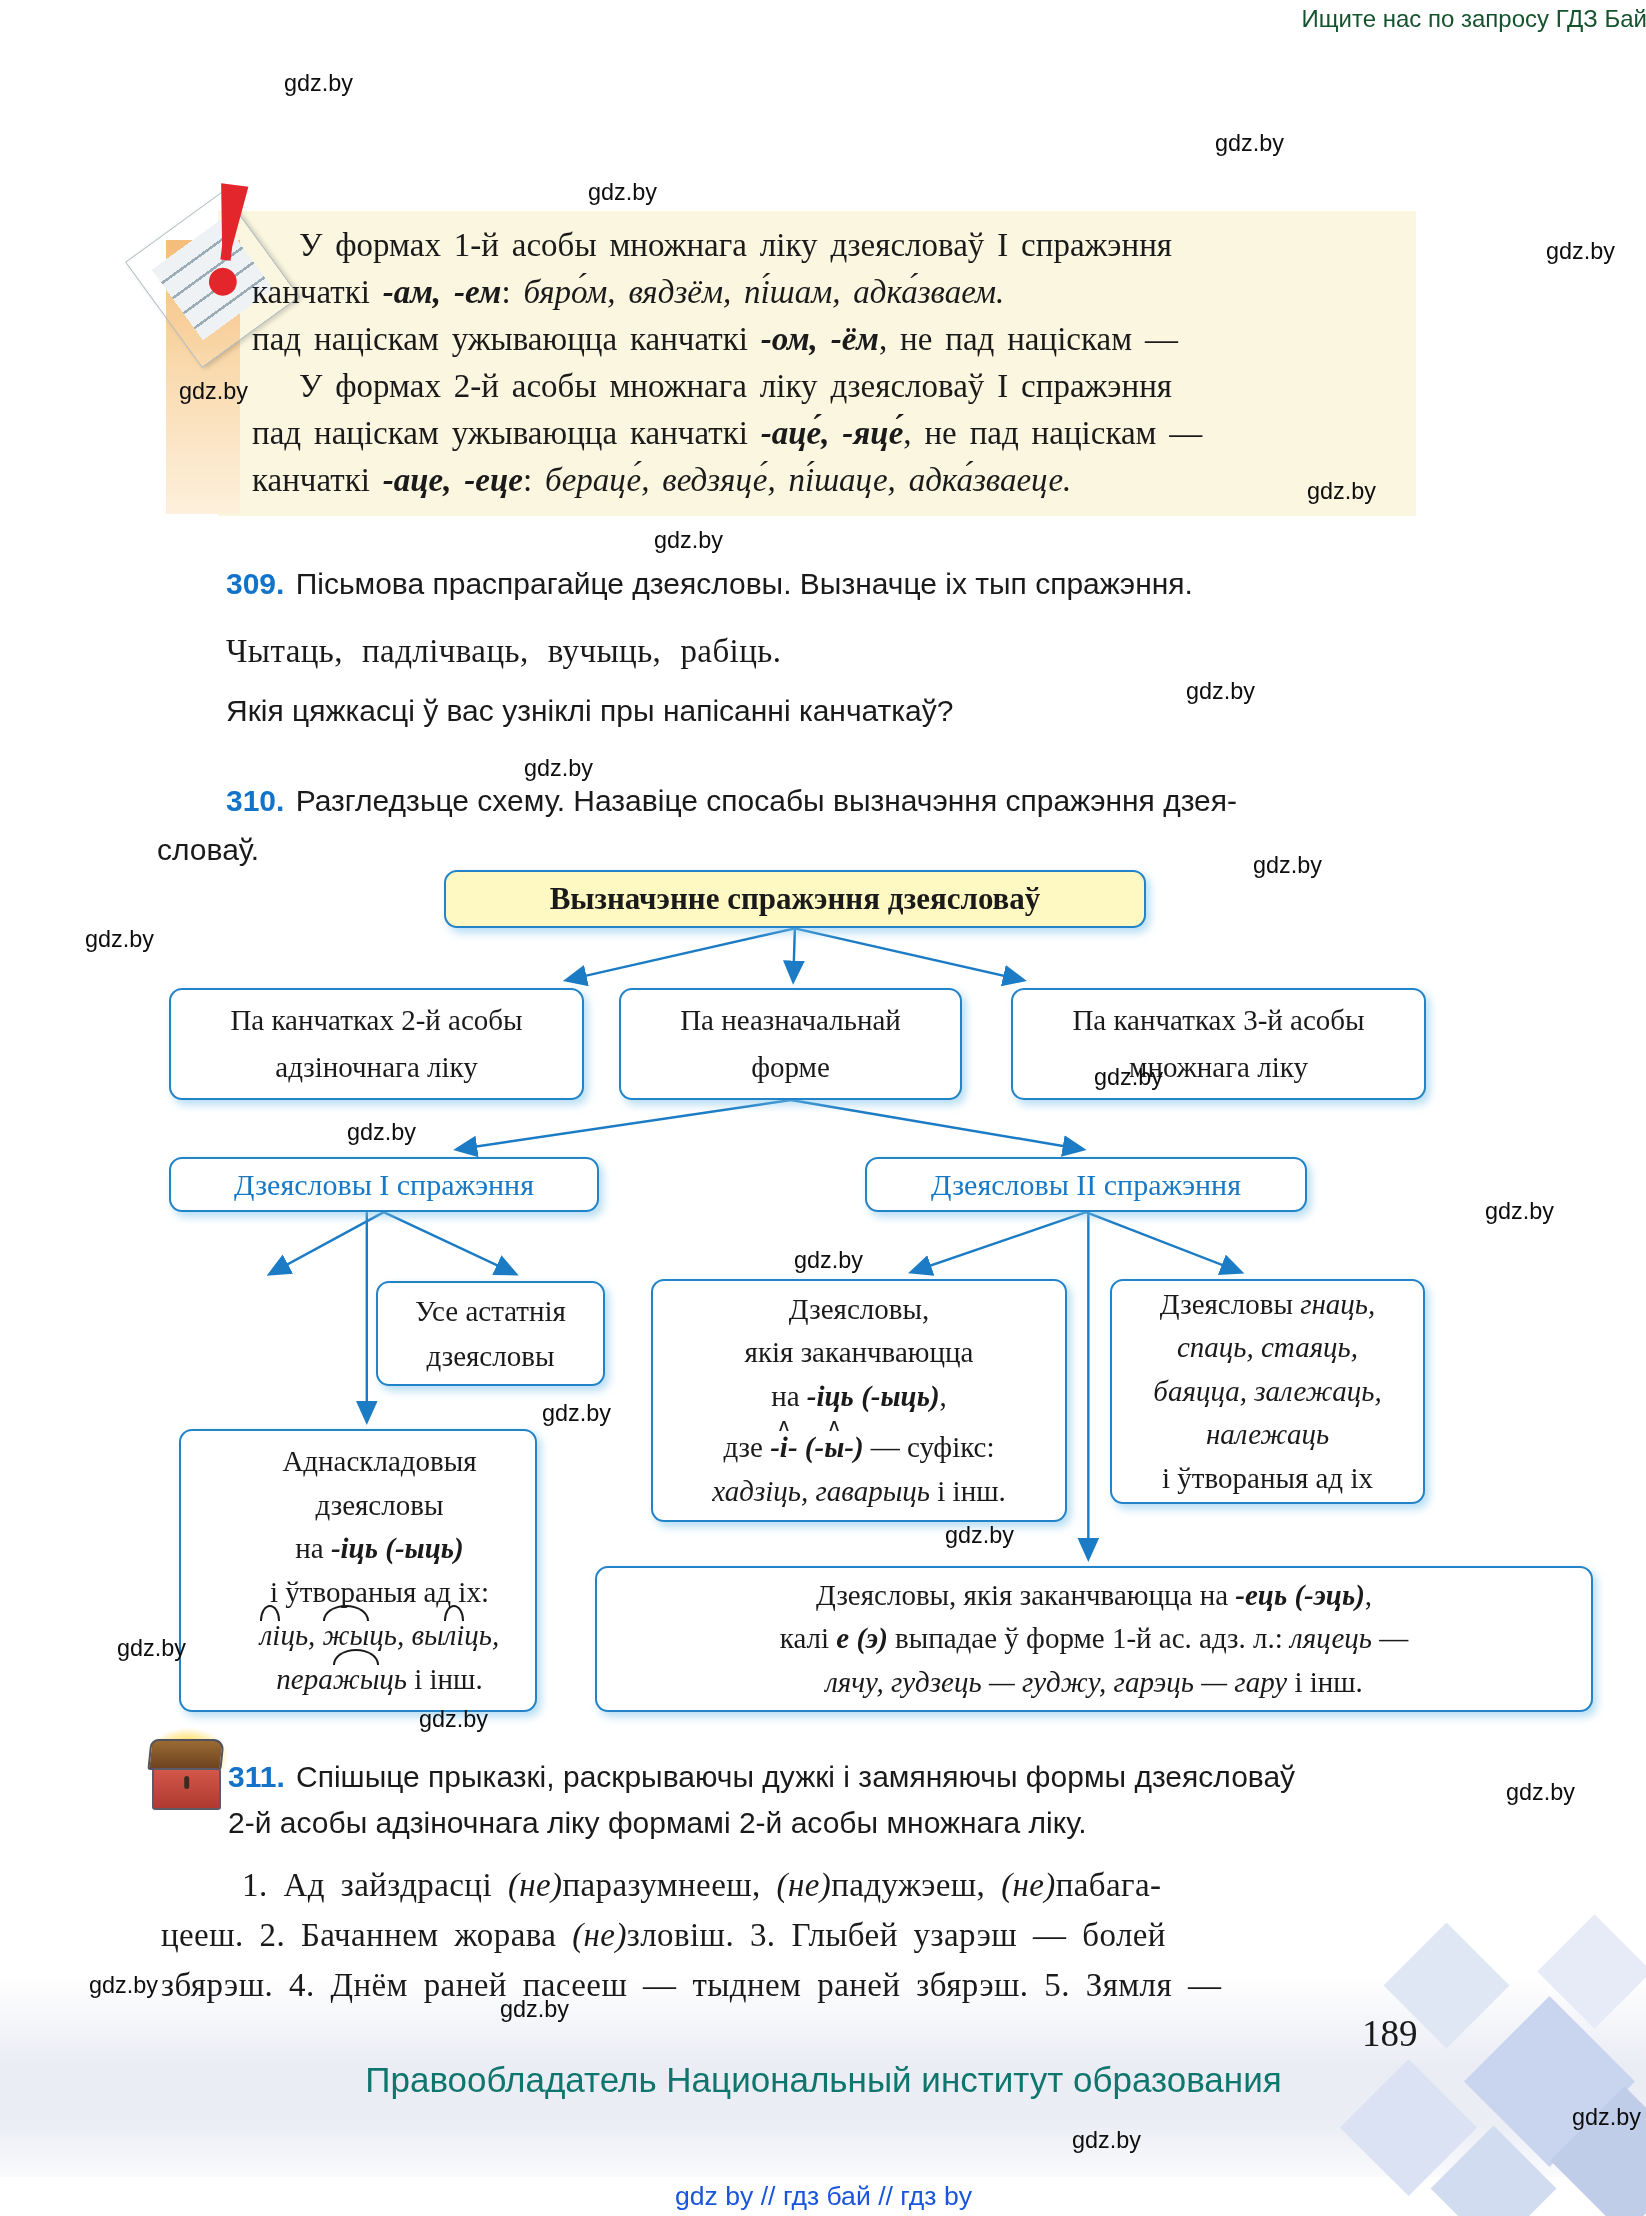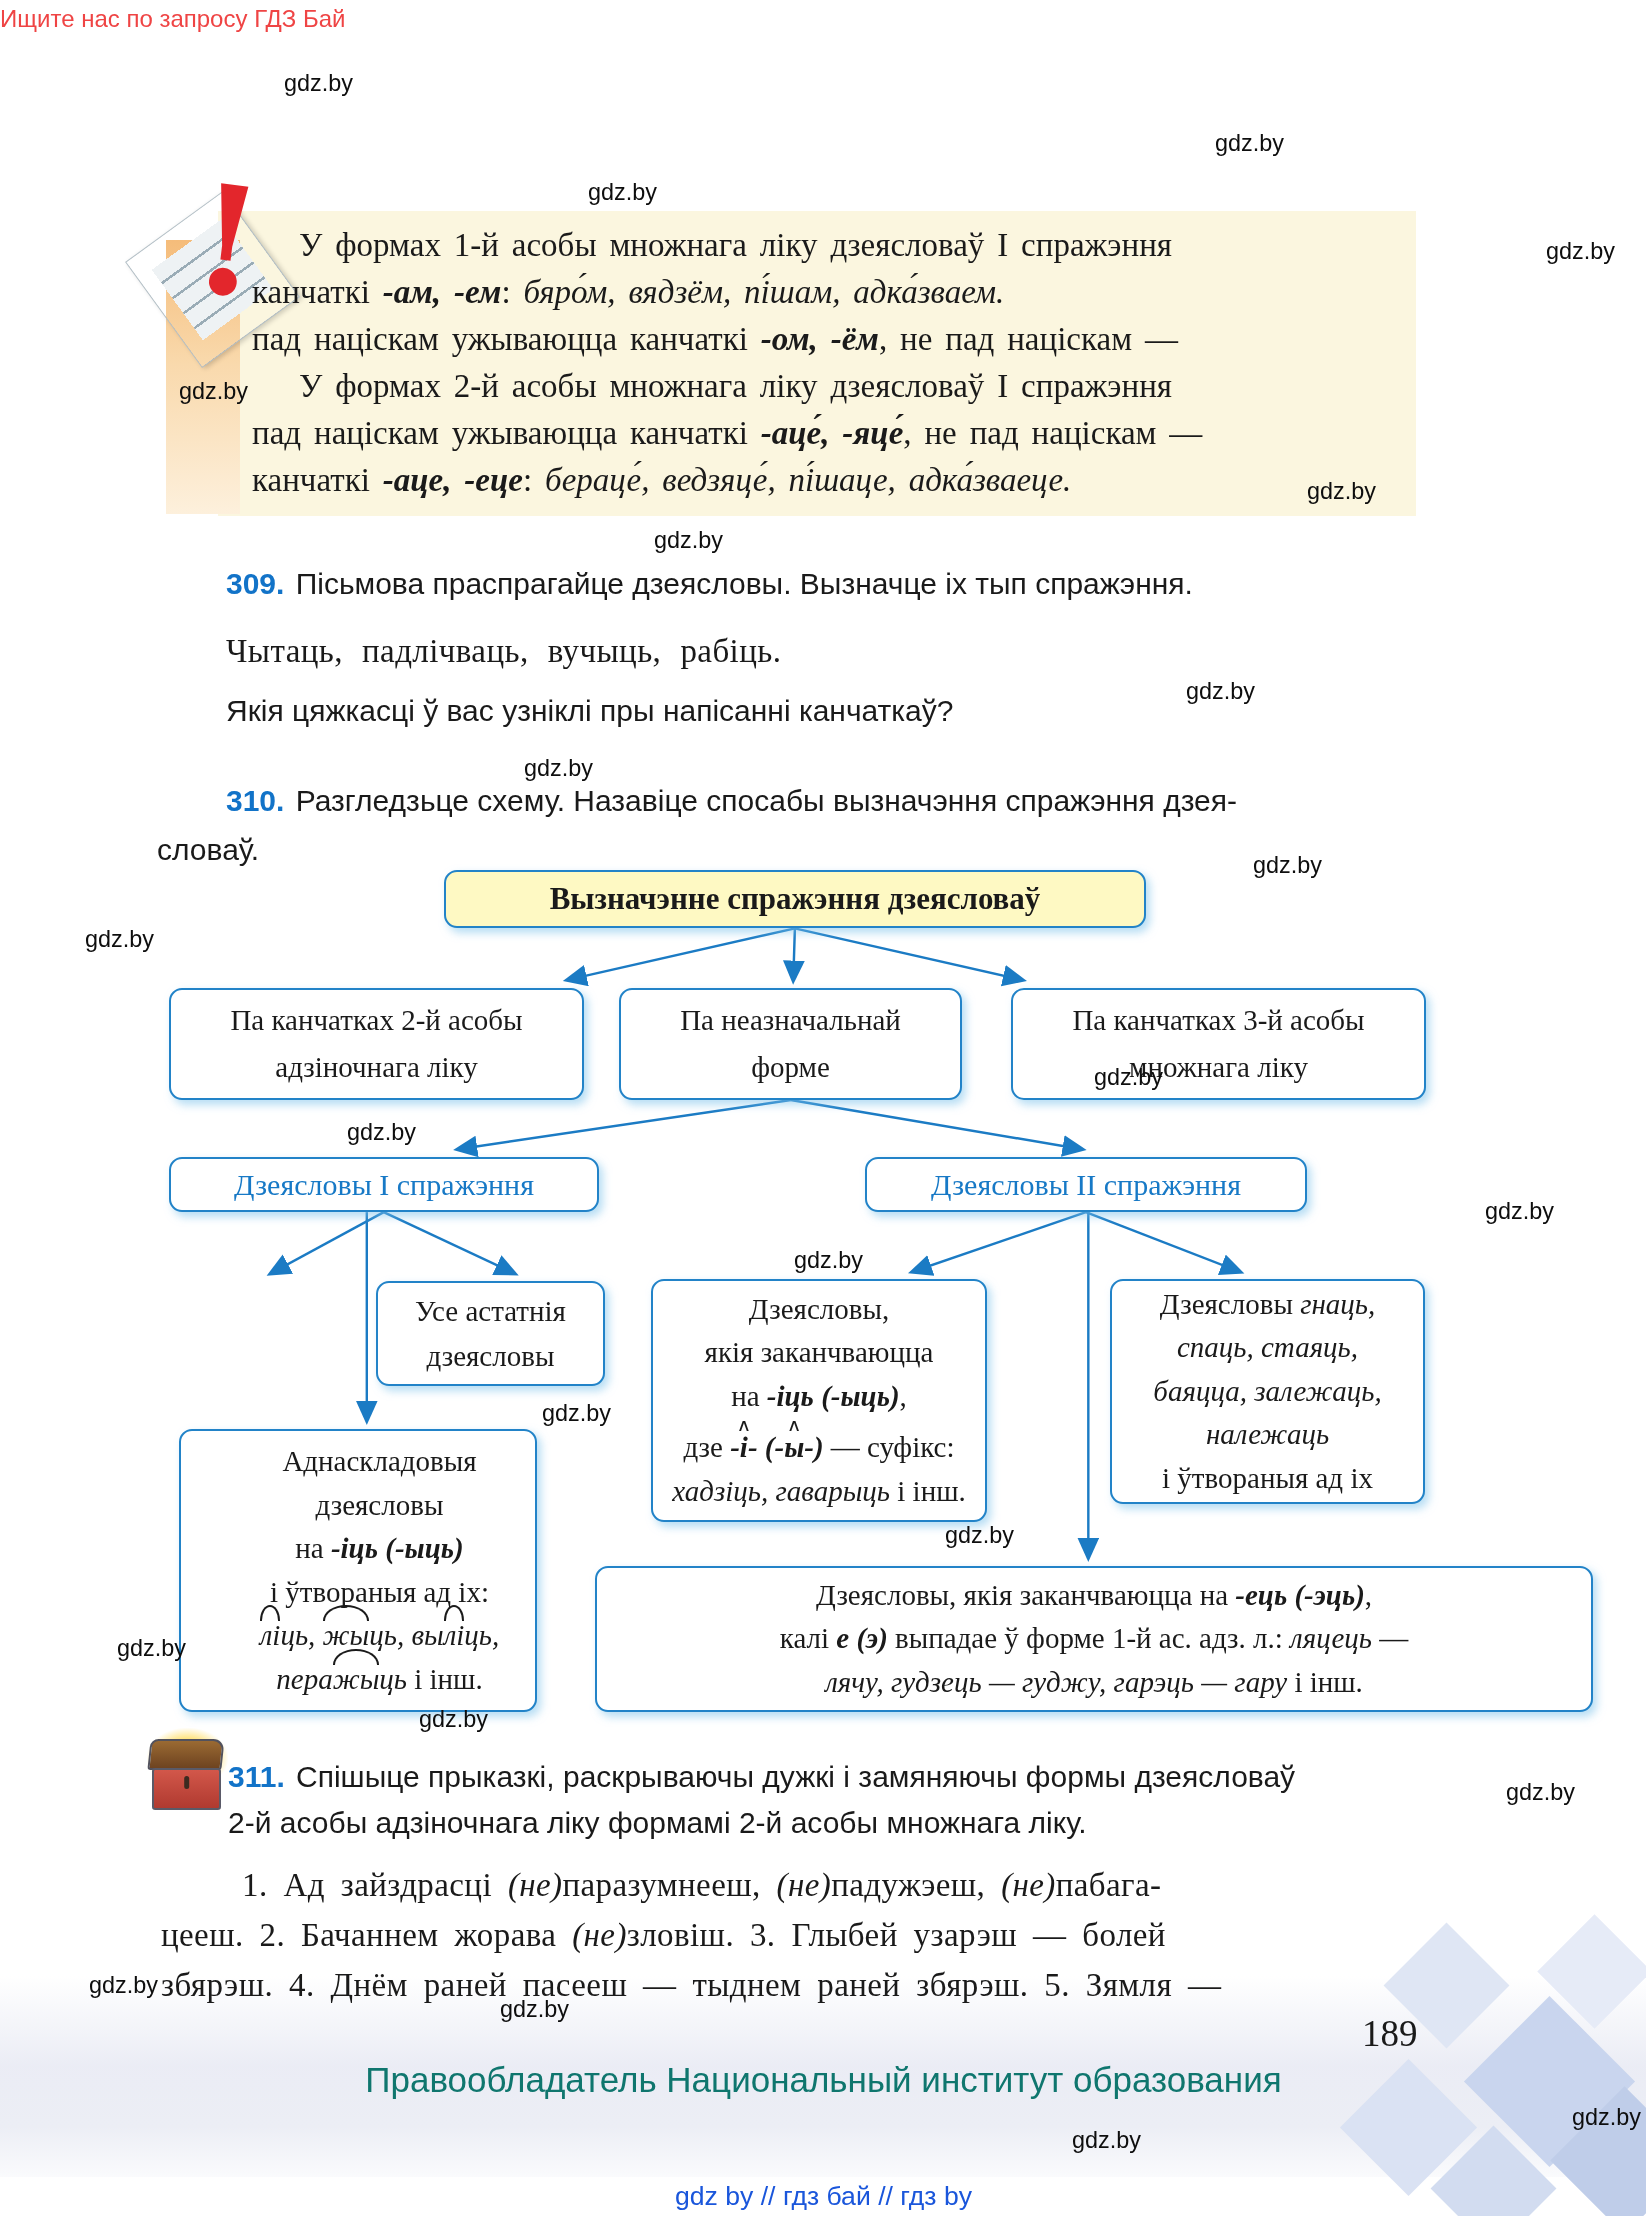--- a/index.html
+++ b/index.html
@@ -12,22 +12,22 @@
   .arc::after{content:"";position:absolute;left:0;right:0;top:-0.30em;height:0.48em;
               border:2px solid #1a1a1a;border-bottom:none;
               border-radius:50% 50% 0 0 / 100% 100% 0 0;}
   .hat{position:relative;display:inline-block;}
   .hat::after{content:"\2227";position:absolute;top:-0.78em;left:50%;
               transform:translateX(-50%) scaleY(.85);font-size:.7em;
               font-style:normal;font-weight:normal;}
   
   .wm{position:absolute;font:23.4px/1.1 "Liberation Sans",sans-serif;color:#0e0e0e;}
   
-  .top-banner{position:absolute;left:0;top:4.8px;width:100%;text-align:left;
-              font:24px "Liberation Sans",sans-serif;color:#ef4444;}
+  .top-banner{position:absolute;left:0;top:4.8px;width:100%;text-align:right;
+              font:24px "Liberation Sans",sans-serif;color:#14532d;}
   
   .rule-box{position:absolute;left:218px;top:211px;width:1198px;height:305px;
             background:#fbf6df;}
   .rule-text{position:absolute;left:34px;top:11.3px;right:13px;
              font-size:33px;line-height:47px;word-spacing:.14em;}
   .rule-line.indent{padding-left:47px;}
   .note-strip{position:absolute;left:-52px;top:29px;width:74px;height:274px;
               background:linear-gradient(180deg,#f5bc7a 0%,#f9d9ac 45%,#fdf0dc 100%);}
   .note-paper{position:absolute;left:-66px;top:3.2px;width:121px;height:131px;
               background:#eef2f4;border:1.6px solid #b4c0c7;transform:rotate(-36deg);
@@ -166,21 +166,21 @@
 
   <div class="dbox leaf" style="left:179px;top:1429px;width:358px;height:283px;padding-left:43px;">
     <div><span>Аднаскладовыя</span></div>
     <div><span>дзеясловы</span></div>
     <div><span>на </span><span class="bi">-іць (-ыць)</span></div>
     <div><span>і ўтвораныя ад іх:</span></div>
     <div><span class="it arc">лі</span><span class="it">ць, </span><span class="it arc">жы</span><span class="it">ць, </span><span class="it">вы</span><span class="it arc">лі</span><span class="it">ць,</span></div>
     <div><span class="it">пера</span><span class="it arc">жы</span><span class="it">ць</span><span> і інш.</span></div>
   </div>
 
-  <div class="dbox leaf" style="left:651px;top:1279px;width:336px;height:243px;">
+  <div class="dbox leaf" style="left:651px;top:1279px;width:416px;height:243px;">
     <div><span>Дзеясловы,</span></div>
     <div><span>якія заканчваюцца</span></div>
     <div><span>на </span><span class="bi">-іць (-ыць)</span><span>,</span></div>
     <div style="padding-top:8px;"><span>дзе </span><span class="bi">-</span><span class="bi hat">і</span><span class="bi">- </span><span class="bi">(-</span><span class="bi hat">ы</span><span class="bi">-)</span><span> — суфікс:</span></div>
     <div><span class="it">хадзіць, гаварыць</span><span> і інш.</span></div>
   </div>
 
   <div class="dbox leaf" style="left:1110px;top:1279px;width:315px;height:225px;">
     <div><span>Дзеясловы </span><span class="it">гнаць,</span></div>
     <div><span class="it">спаць, стаяць,</span></div>

